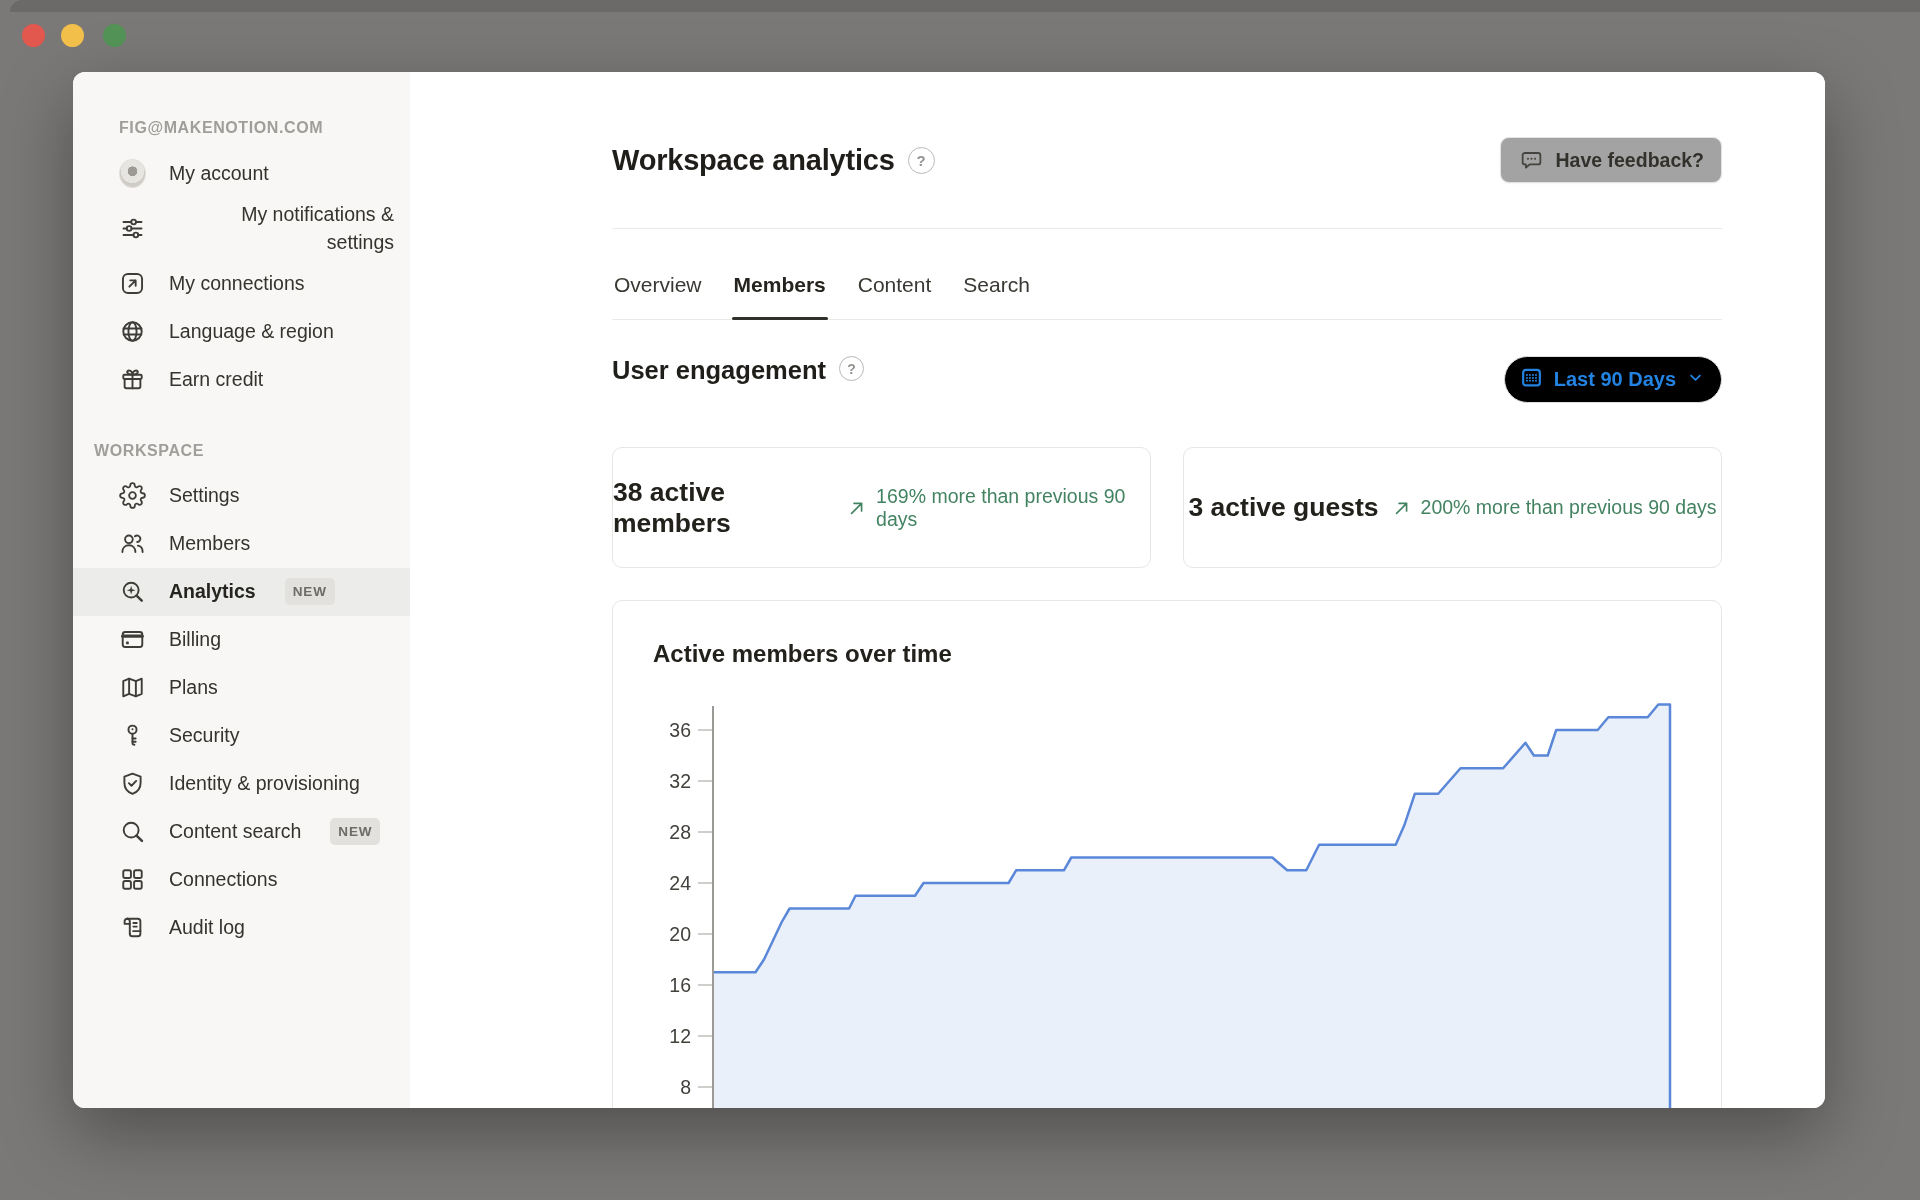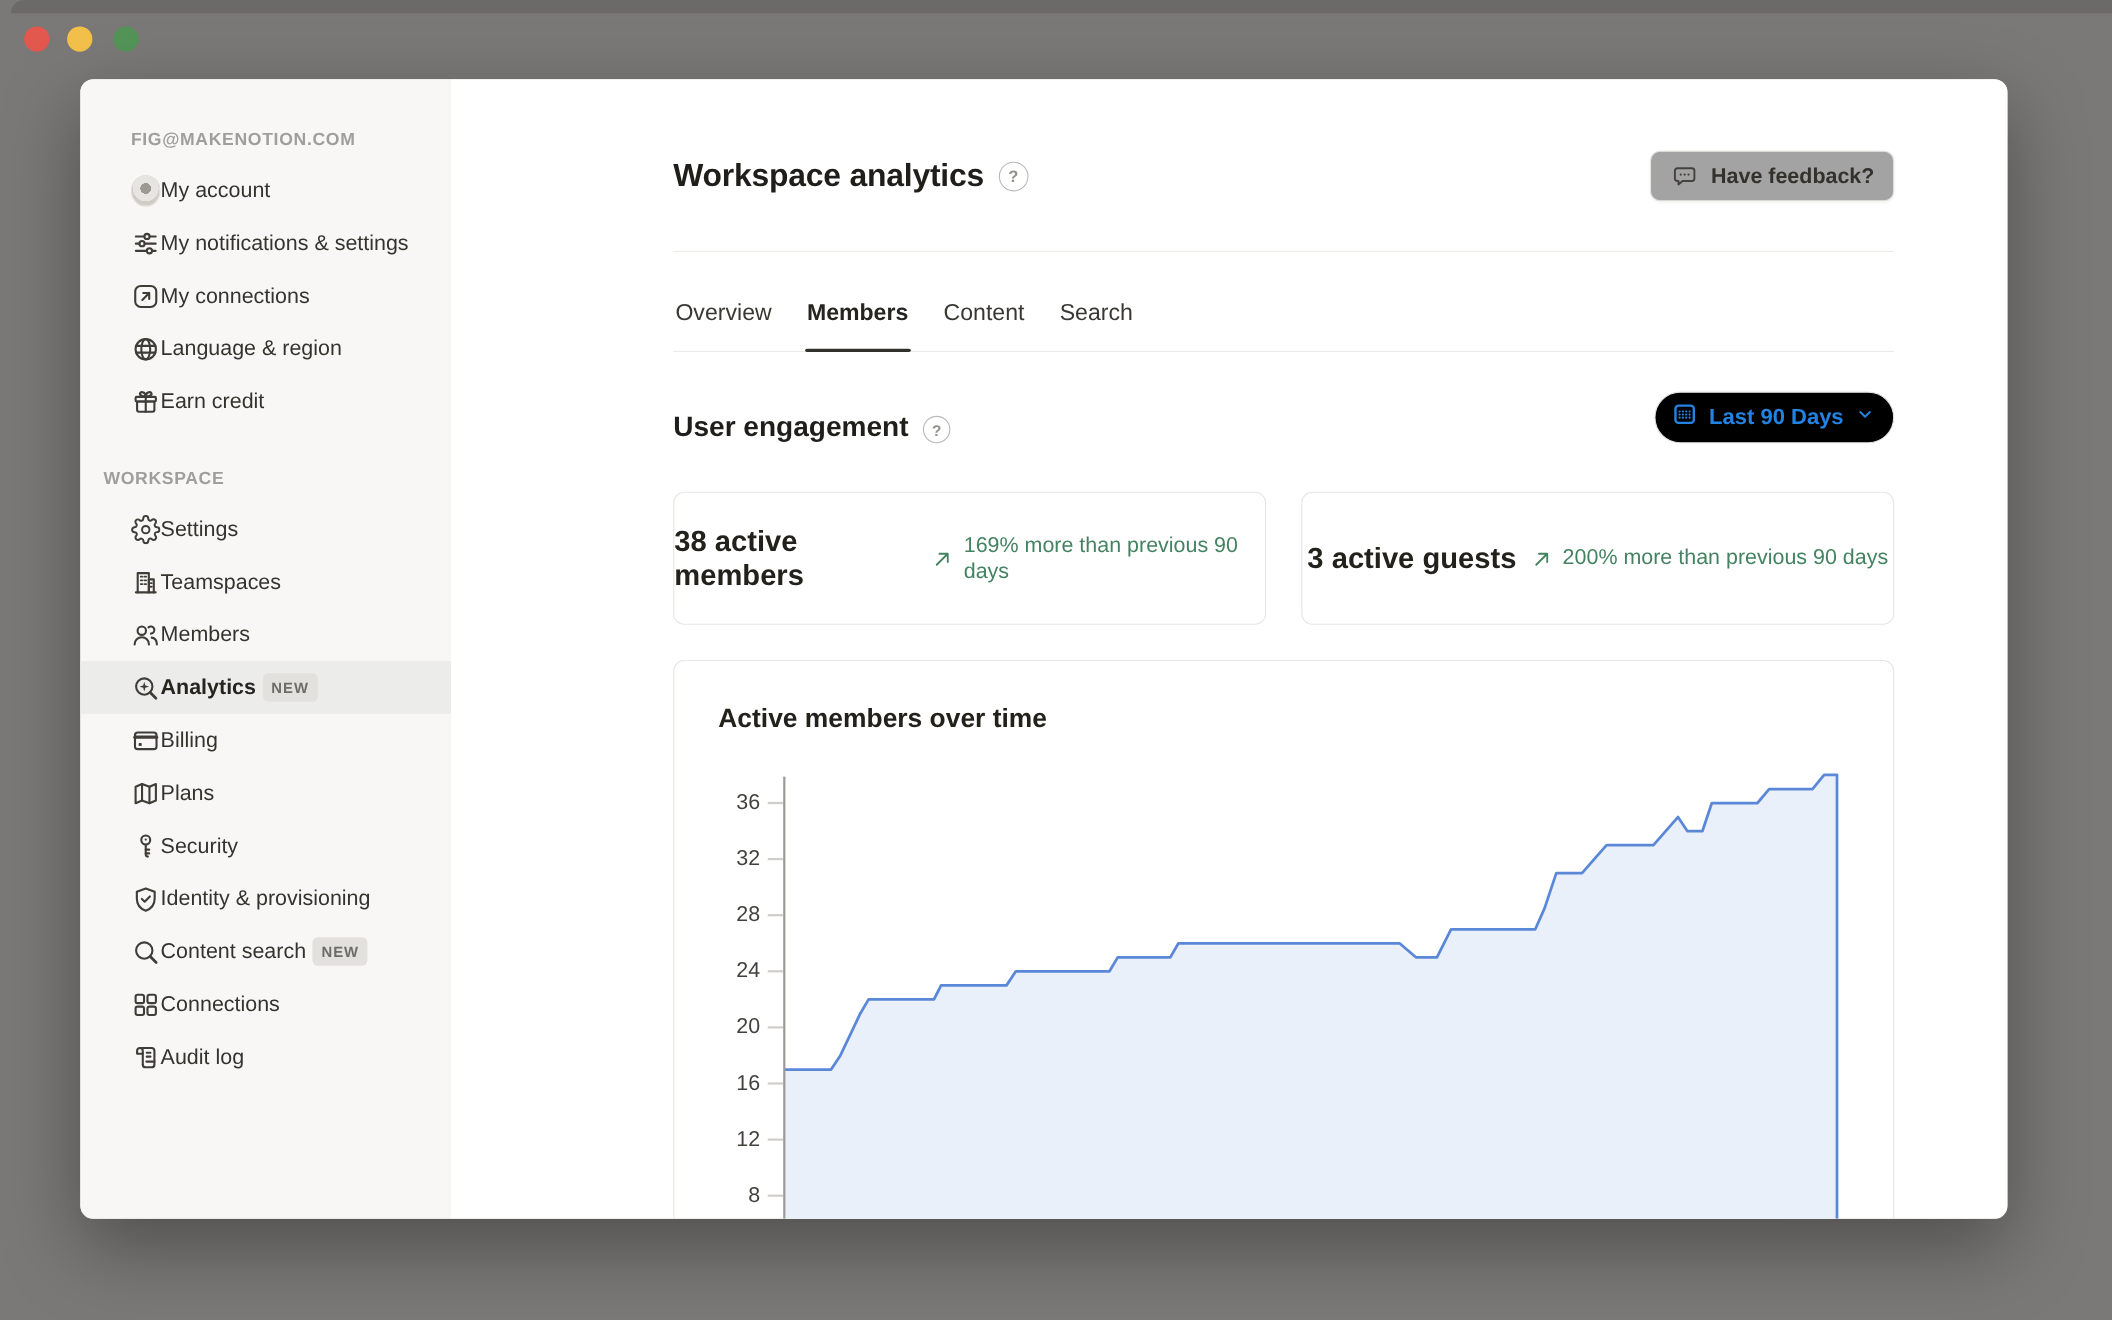--- a/index.html
+++ b/index.html
@@ -19,21 +19,21 @@
   .window { position:absolute; left:73px; top:72px; width:1752px; height:1036px;
     background:#ffffff; border-radius:12px; overflow:hidden; display:flex;
     box-shadow:0 25px 70px rgba(0,0,0,0.35); }
 
   
   .sidebar { width:337px; min-width:337px; background:#f8f7f5; padding-top:47px; overflow:hidden; }
   .side-section-label { padding:0 16px 0 46px; font-size:16px; font-weight:600;
     color:#9f9e9a; letter-spacing:0.6px; margin-bottom:12px; }
   .side-section-label.workspace { margin-top:38px;padding-left:21px; }
   .side-item { display:flex; align-items:center; min-height:48px; padding:3px 16px 3px 46px;
-    font-size:19.5px; color:#35332e; cursor:pointer; line-height:1.45; }
+    gap:23px; font-size:19.5px; color:#35332e; cursor:pointer; line-height:1.45;text-align:right; }
   .side-item.active { background:#ececea; font-weight:700; color:#26241f; }
   .side-icon { width:27px; min-width:27px; height:27px; display:flex; align-items:center;
     justify-content:center; color:#3f3d38; }
   .side-icon svg { width:27px; height:27px; }
   .avatar { width:29px; height:29px; border-radius:50%;
     background: radial-gradient(circle at 50% 42%, #9d9a94 0 24%, #e7e5e1 25% 58%, #cfccc6 59%);
     border:1px solid #e2e0dc; }
   .badge { font-size:13.5px; font-weight:700; letter-spacing:0.9px; color:#6e6c67;
     background:#e3e1de; border-radius:5px; padding:4px 8px 3px; margin-left:6px; white-space:nowrap; }
 
@@ -54,21 +54,21 @@
   .feedback-btn svg { width:25px; height:25px; color:#45433e; }
 
   .divider { height:1px; background:#ebeae7; margin-top:44px; }
 
   .tabs { display:flex; gap:28px; border-bottom:1px solid #ebeae7; }
   .tab { padding:44px 2px 22px; font-size:21px; color:#3a3833; position:relative; cursor:pointer;text-align:center; }
   .tab.active { font-weight:700; color:#26241f; }
   .tab.active::after { content:""; position:absolute; left:0; right:0; bottom:-1px; height:3px;
     background:#32302b; border-radius:2px; }
 
-  .eng-row { display:flex; align-items:flex-end; margin-top:36px; }
+  .eng-row { display:flex; align-items:flex-start; margin-top:36px; }
   .section-title { font-size:25.5px; font-weight:700; color:#201e1a; margin:0; }
   .range-btn { display:flex; align-items:center; gap:10px; height:47px; padding:0 16px 0 14px;
     border:1px solid #e1e0dd; border-radius:24px; color:#2383e2; font-size:20px; font-weight:600;
     background:#000000; cursor:pointer; }
   .range-btn svg.cal { width:25px; height:25px; }
   .range-btn svg.chev { width:19px; height:19px; }
 
   .cards { display:flex; gap:32px; margin-top:44px; }
   .stat-card { flex:1; border:1px solid #e7e6e3; border-radius:10px; height:121px;
     display:flex; flex-direction:row; align-items:center; justify-content:center; gap:13px; }
@@ -156,31 +156,20 @@
     <div class="side-section-label workspace">WORKSPACE</div>
     <nav id="workspace-list">
         <div class="side-item">
           <span class="side-icon">
             <svg viewBox="0 0 24 24" fill="none" stroke="currentColor" stroke-width="1.6" stroke-linecap="round" stroke-linejoin="round">
               <circle cx="12" cy="12" r="3"></circle>
               <path d="M19.4 15a1.65 1.65 0 0 0 .33 1.82l.06.06a2 2 0 0 1 0 2.83 2 2 0 0 1-2.83 0l-.06-.06a1.65 1.65 0 0 0-1.82-.33 1.65 1.65 0 0 0-1 1.51V21a2 2 0 0 1-2 2 2 2 0 0 1-2-2v-.09A1.65 1.65 0 0 0 9 19.4a1.65 1.65 0 0 0-1.82.33l-.06.06a2 2 0 0 1-2.83 0 2 2 0 0 1 0-2.83l.06-.06a1.65 1.65 0 0 0 .33-1.82 1.65 1.65 0 0 0-1.51-1H3a2 2 0 0 1-2-2 2 2 0 0 1 2-2h.09A1.65 1.65 0 0 0 4.6 9a1.65 1.65 0 0 0-.33-1.82l-.06-.06a2 2 0 0 1 0-2.83 2 2 0 0 1 2.83 0l.06.06a1.65 1.65 0 0 0 1.82.33H9a1.65 1.65 0 0 0 1-1.51V3a2 2 0 0 1 2-2 2 2 0 0 1 2 2v.09a1.65 1.65 0 0 0 1 1.51 1.65 1.65 0 0 0 1.82-.33l.06-.06a2 2 0 0 1 2.83 0 2 2 0 0 1 0 2.83l-.06.06a1.65 1.65 0 0 0-.33 1.82V9a1.65 1.65 0 0 0 1.51 1H21a2 2 0 0 1 2 2 2 2 0 0 1-2 2h-.09a1.65 1.65 0 0 0-1.51 1z"></path>
             </svg>
           </span>
           <span>Settings</span>
-        </div>
-        <div class="side-item">
-          <span class="side-icon">
-            <svg viewBox="0 0 24 24" fill="none" stroke="currentColor" stroke-width="1.7" stroke-linecap="round" stroke-linejoin="round">
-              <path d="M5.5 20V4.5H14.5V20"></path>
-              <path d="M14.5 20V9.5H18.5V20"></path>
-              <path d="M4 20H20"></path>
-              <path stroke-width="1.5" d="M8 7.3H9.3M11 7.3H12.3M8 10.3H9.3M11 10.3H12.3M8 13.3H9.3M11 13.3H12.3M16 12.5H16.9M16 15.5H16.9"></path>
-            </svg>
-          </span>
-          <span>Teamspaces</span>
         </div>
         <div class="side-item">
           <span class="side-icon">
             <svg viewBox="0 0 24 24" fill="none" stroke="currentColor" stroke-width="1.7" stroke-linecap="round" stroke-linejoin="round">
               <circle cx="8.8" cy="8.3" r="3.4"></circle>
               <path d="M3 19.5C3 15.9 5.6 13.6 8.8 13.6C12 13.6 14.6 15.9 14.6 19.5"></path>
               <path d="M14.2 5.6A2.9 2.9 0 1 1 16.2 10.7"></path>
               <path d="M16.8 13.9C19.6 14.3 21 16.4 21 19.5"></path>
             </svg>
           </span>

